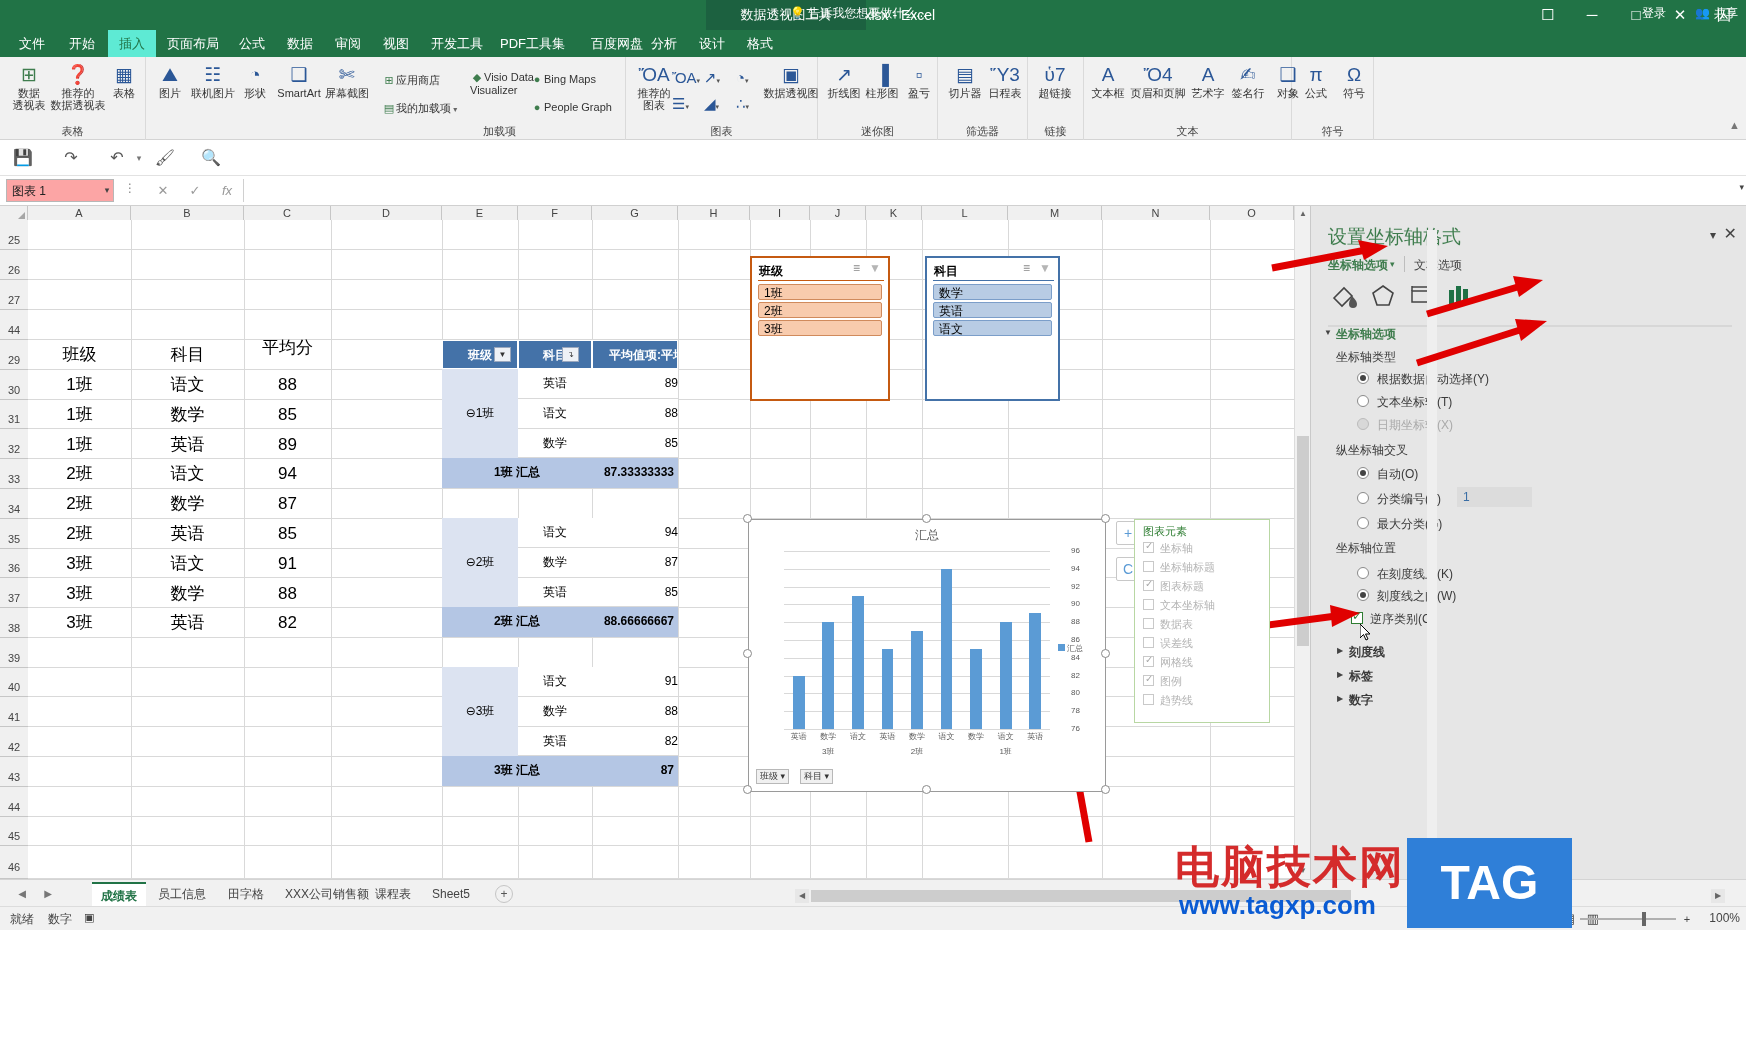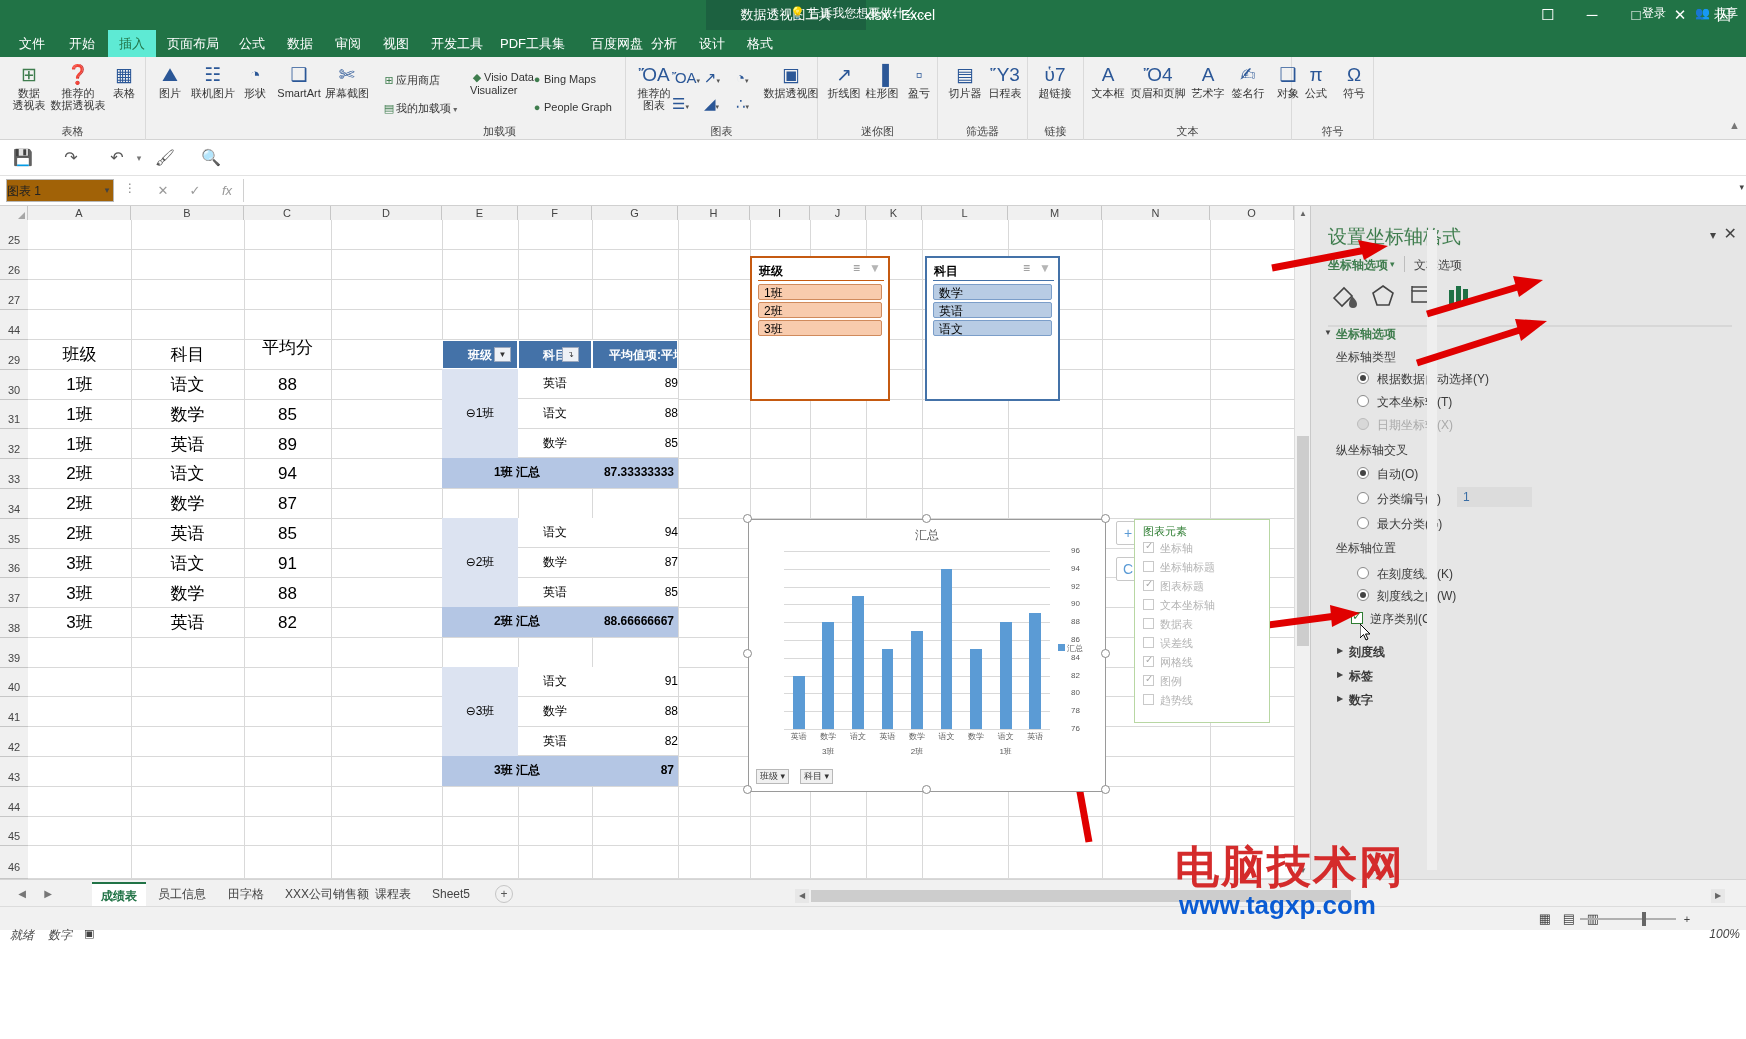--- a/index.html
+++ b/index.html
@@ -35,21 +35,21 @@
   .ricon { font-size:19px; color:#3f7d4e; display:block; line-height:24px; }
   .ricon.blue { color:#2b5797; }
   .rsmall { position:absolute; font-size:11px; color:#333; white-space:nowrap; }
   .rsmallicon { display:inline-block; width:14px; text-align:center; color:#3f7d4e; }
   #ribbon-collapse { position:absolute; right:6px; top:62px; font-size:11px; color:#777; }
 
   
   #qatrow { position:absolute; left:0; top:140px; width:1746px; height:36px; background:#fff; border-bottom:1px solid #e2e2e2; }
   .qbtn { position:absolute; top:5px; width:26px; height:26px; line-height:26px; text-align:center; font-size:16px; color:#555; }
   #formulabar { position:absolute; left:0; top:176px; width:1746px; height:30px; background:#fff; border-bottom:1px solid #d0d0d0; }
-  #namebox { position:absolute; left:6px; top:3px; width:108px; height:23px; border:1px solid #b7b7b7; background:#a16207; font-size:12px; line-height:22px; color:#222; }
+  #namebox { position:absolute; left:6px; top:3px; width:108px; height:23px; border:1px solid #b7b7b7; background:#fca5a5; font-size:12px; line-height:22px; padding-left:5px; color:#222; }
   #namebox-arrow { position:absolute; left:100px; top:3px; width:14px; height:23px; line-height:23px; text-align:center; font-size:9px; color:#444; }
   #fb-sep { position:absolute; left:124px; top:5px; height:20px; width:1px; color:#888; font-size:12px; text-align:center; }
   .fbtn { position:absolute; top:3px; width:26px; height:23px; line-height:23px; text-align:center; font-size:13px; color:#999; }
   #fb-input { position:absolute; left:243px; top:3px; right:14px; height:23px; background:#fff; border-left:1px solid #d0d0d0; font-size:12px; line-height:23px; padding-left:4px; }
   #fb-expand { position:absolute; right:2px; top:6px; font-size:9px; color:#444; }
 
   
   #gridarea { position:absolute; left:0; top:206px; width:1310px; height:673px; background:#fff; overflow:hidden; }
   #colhead { position:absolute; left:0; top:0; height:14px; width:1310px; background:#f0f0f0; border-bottom:1px solid #c6c6c6; }
   .colcell { position:absolute; top:0; height:14px; line-height:14px; text-align:center; font-size:11px; color:#444; border-right:1px solid #c6c6c6; background:#f0f0f0; }
@@ -138,21 +138,21 @@
   #sheetbar { position:absolute; left:0; top:879px; width:1746px; height:27px; background:#f1f1f1; border-top:1px solid #d4d4d4; }
   .navarrow { position:absolute; top:6px; width:16px; height:16px; text-align:center; line-height:16px; font-size:10px; color:#777; }
   .stab { position:absolute; top:2px; height:25px; line-height:25px; font-size:12px; padding:0 9px; color:#444; }
   .stab.active { background:#fff; color:#217346; font-weight:bold; border-top:2px solid #217346; }
   #addsheet { position:absolute; top:5px; width:18px; height:18px; border:1px solid #c5c5c5; border-radius:50%; text-align:center; line-height:16px; font-size:12px; color:#555; }
   #hscroll { position:absolute; left:795px; top:889px; width:930px; height:14px; background:#f1f1f1; }
   #hs-left { position:absolute; left:0; top:0; width:14px; height:14px; text-align:center; line-height:14px; font-size:8px; color:#666; background:#e7e7e7; }
   #hs-right { position:absolute; right:0; top:0; width:14px; height:14px; text-align:center; line-height:14px; font-size:8px; color:#666; background:#e7e7e7; }
   #hs-thumb { position:absolute; left:16px; top:1px; width:540px; height:12px; background:#cdcdcd; }
   #statusbar { position:absolute; left:0; top:906px; width:1746px; height:24px; background:#f1f1f1; border-top:1px solid #dcdcdc; }
-  .stext { position:absolute; top:20px; font-size:12px; color:#444;font-style:italic; }
+  .stext { position:absolute; top:4px; font-size:12px; color:#444; }
   .vbtn { position:absolute; top:3px; width:22px; height:18px; text-align:center; line-height:18px; font-size:13px; color:#444; }
   #zoomtrack { position:absolute; right:70px; top:11px; width:96px; height:2px; background:#b0b0b0; }
   #zoomthumb { position:absolute; right:100px; top:5px; width:4px; height:14px; background:#666; }
 
   
   .arrow { position:absolute; pointer-events:none; }
   #wm { position:absolute; left:1175px; top:838px; width:571px; height:95px; }
   #wm-cn { position:absolute; left:0; top:0; font-size:44px; font-weight:bold; color:#d42b2b; letter-spacing:2px; white-space:nowrap; font-family:"DejaVu Sans",sans-serif; }
   #wm-url { position:absolute; left:4px; top:52px; font-size:26px; color:#0a5bd3; font-weight:bold; white-space:nowrap; }
   #wm-tag { position:absolute; left:232px; top:0px; width:165px; height:90px; background:#2f7fd8; color:#fff; font-size:48px; font-weight:bold; text-align:center; line-height:90px; }
@@ -540,20 +540,21 @@
   <div class="vbtn" style="right:110px;font-size:11px">−</div>
   <div id="zoomtrack"></div>
   <div id="zoomthumb"></div>
   <div class="vbtn" style="right:48px;font-size:11px">+</div>
   <div class="stext" style="right:6px">100%</div>
 </div>
 
 <div id="wm">
   <div id="wm-cn">电脑技术网</div>
   <div id="wm-url">www.tagxp.com</div>
+  <div id="wm-tag">TAG</div>
 </div>
 
 <svg class="arrow" id="arrow1" style="left:1270px; top:240px" width="120" height="36" viewBox="0 0 120 36">
   <path d="M2 28 L96 10" stroke="#e00000" stroke-width="7" fill="none"></path>
   <path d="M118 6 L88 0 L94 20 Z" fill="#e00000"></path>
 </svg>
 <svg class="arrow" id="arrow2" style="left:1425px; top:270px" width="120" height="48" viewBox="0 0 120 48">
   <path d="M2 44 L96 16" stroke="#e00000" stroke-width="7" fill="none"></path>
   <path d="M118 10 L88 6 L94 27 Z" fill="#e00000"></path>
 </svg>

